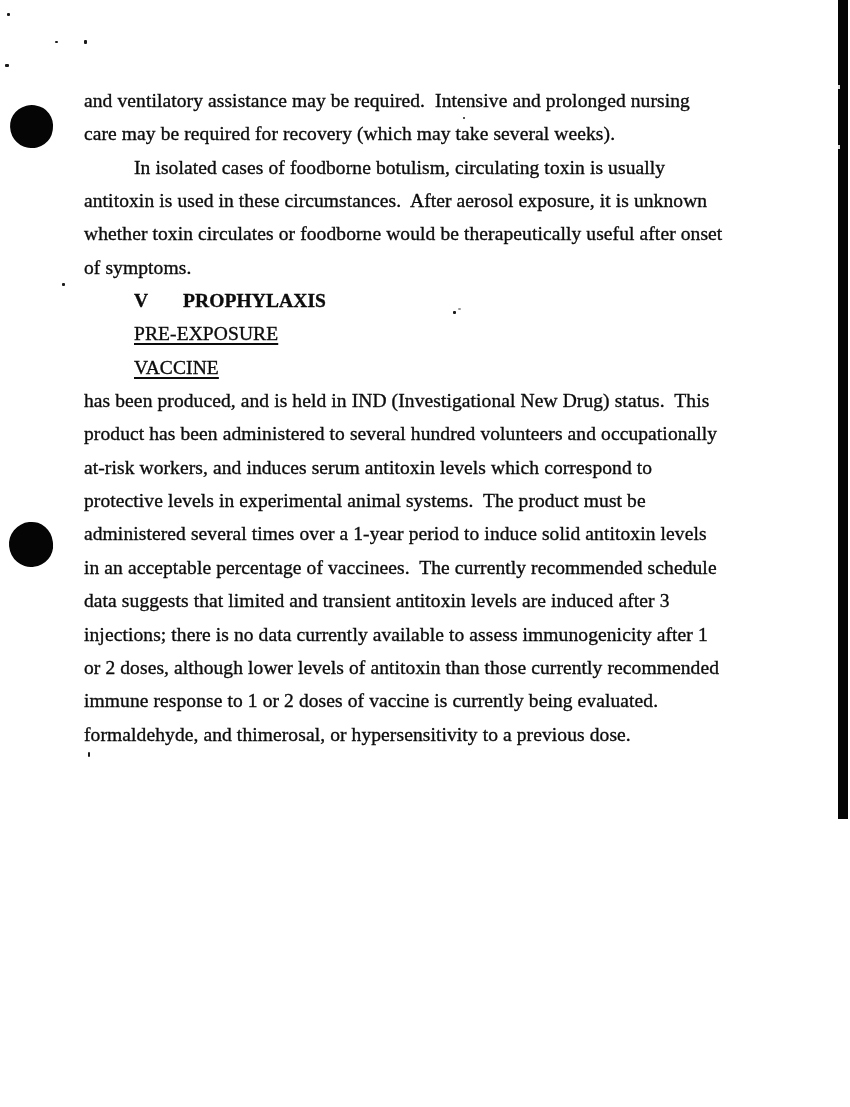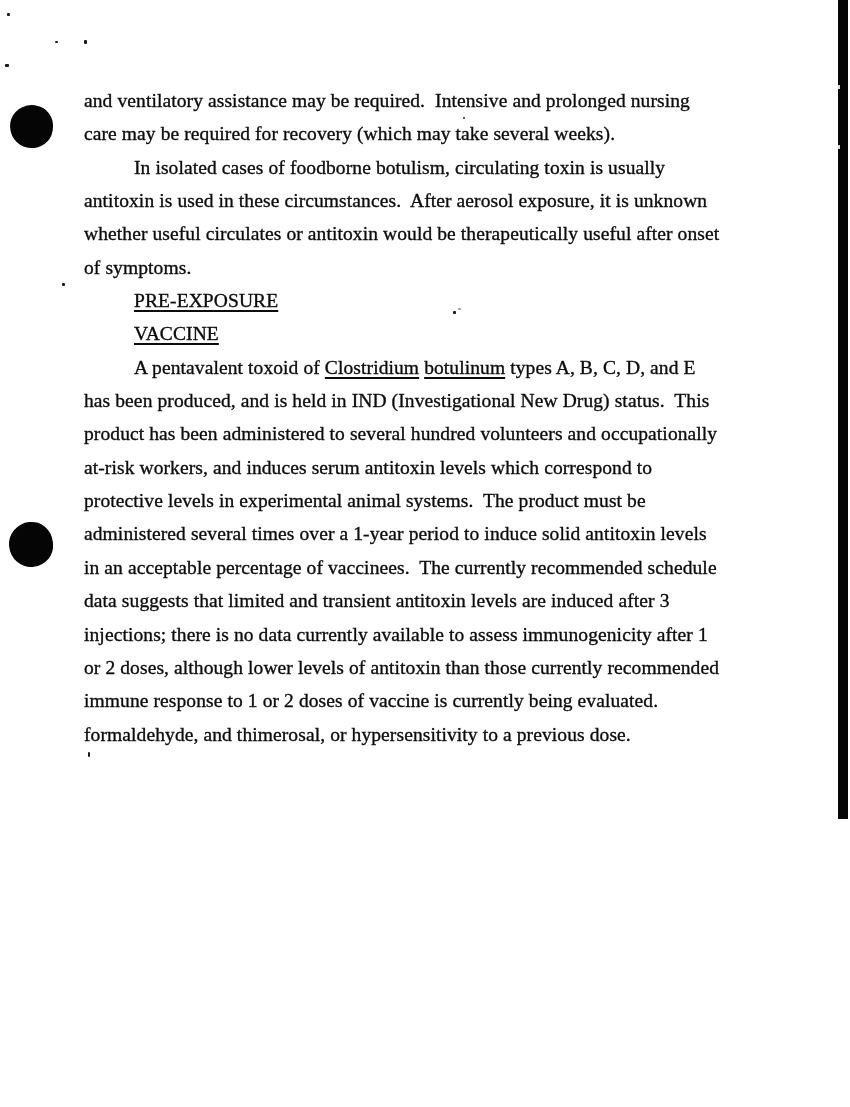--- a/index.html
+++ b/index.html
@@ -78,25 +78,25 @@
 
   <div class="punch p1"></div>
   <div class="punch p2"></div>
   <div class="punch p3"></div>
 
   <div class="text-block" id="text-block">
       <div class="line"><span>and ventilatory assistance may be required.  Intensive and prolonged nursing</span></div>
       <div class="line"><span>care may be required for recovery (which may take several weeks).</span></div>
       <div class="line indent"><span>In isolated cases of foodborne botulism, circulating toxin is usually</span></div>
       <div class="line"><span>antitoxin is used in these circumstances.  After aerosol exposure, it is unknown</span></div>
-      <div class="line"><span>whether useful circulates or antitoxin would be therapeutically useful after onset</span></div>
+      <div class="line"><span>whether toxin circulates or foodborne would be therapeutically useful after onset</span></div>
       <div class="line"><span>of symptoms.</span></div>
+      <div class="line indent"><span class="b">V</span><span>       </span><span class="b">PROPHYLAXIS</span></div>
       <div class="line indent"><span class="u">PRE-EXPOSURE</span></div>
       <div class="line indent"><span class="u">VACCINE</span></div>
-      <div class="line indent"><span>A pentavalent toxoid of </span><span class="u">Clostridium</span><span> </span><span class="u">botulinum</span><span> types A, B, C, D, and E</span></div>
       <div class="line"><span>has been produced, and is held in IND (Investigational New Drug) status.  This</span></div>
       <div class="line"><span>product has been administered to several hundred volunteers and occupationally</span></div>
       <div class="line"><span>at-risk workers, and induces serum antitoxin levels which correspond to</span></div>
       <div class="line"><span>protective levels in experimental animal systems.  The product must be</span></div>
       <div class="line"><span>administered several times over a 1-year period to induce solid antitoxin levels</span></div>
       <div class="line"><span>in an acceptable percentage of vaccinees.  The currently recommended schedule</span></div>
       <div class="line"><span>data suggests that limited and transient antitoxin levels are induced after 3</span></div>
       <div class="line"><span>injections; there is no data currently available to assess immunogenicity after 1</span></div>
       <div class="line"><span>or 2 doses, although lower levels of antitoxin than those currently recommended</span></div>
       <div class="line"><span>immune response to 1 or 2 doses of vaccine is currently being evaluated.</span></div>

